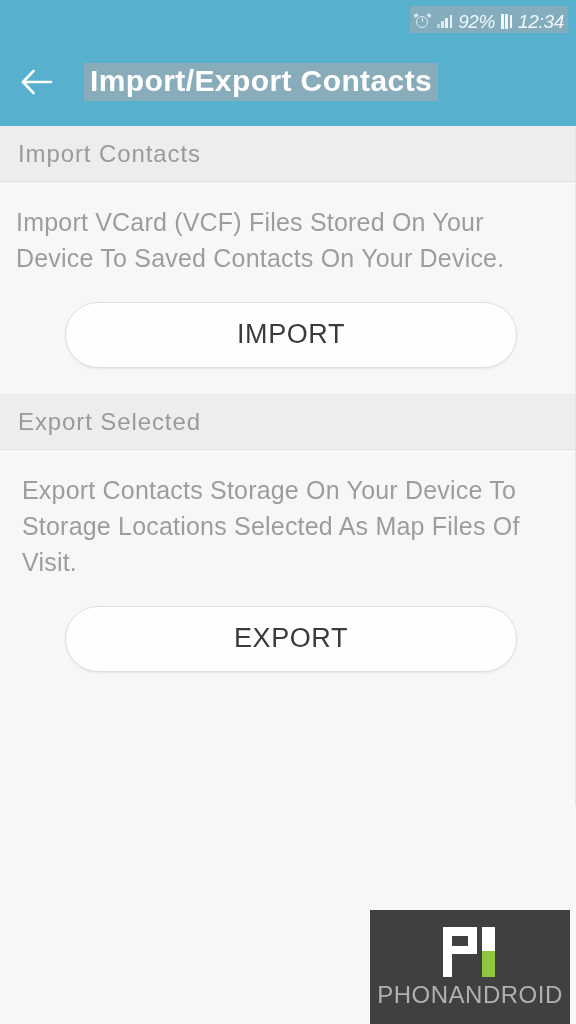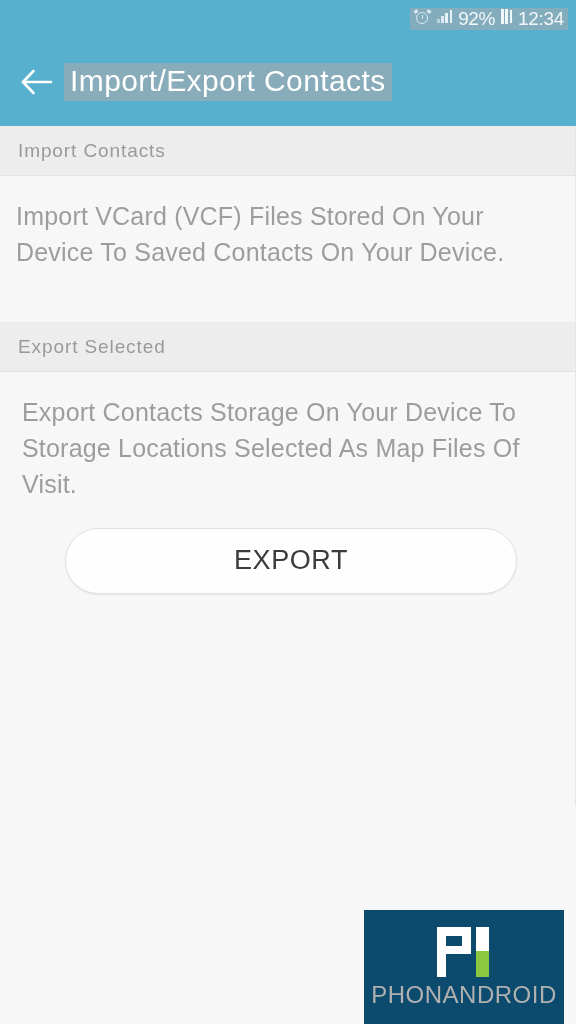--- a/index.html
+++ b/index.html
@@ -28,24 +28,25 @@
     height: 38px;
     background: #56b0ce;
     display: flex;
     align-items: center;
     justify-content: flex-end;
     padding-right: 8px;
     box-sizing: border-box;
   }
   .status-cluster {
     display: flex;
-    align-items: flex-start;
+    align-items: center;
     gap: 6px;
     background: rgba(170,172,174,0.55);
-    padding: 1px 4px 2px 4px;
+    padding: 6px 4px 2px 4px;
+    font-style: italic;
   }
   .alarm-icon {
     width: 17px;
     height: 17px;
     position: relative;
     display: inline-block;
     background: rgba(170,172,174,0.0);
   }
   .alarm-icon .dial {
     position: absolute;
@@ -130,39 +131,39 @@
     display: flex;
     align-items: center;
     justify-content: center;
     flex: 0 0 auto;
     cursor: pointer;
   }
   .back-btn svg { display: block; }
   .appbar-title {
     color: #ffffff;
     font-size: 30px;
-    font-weight: 400;
+    font-weight: 700;
     letter-spacing: 0.4px;
-    margin-left: 4px;
+    margin-left: 24px;
     background: rgba(168,170,172,0.62);
     padding: 1px 6px 3px 6px;
     white-space: nowrap;
     line-height: 1.15;
   }
 
   
   .section-header {
     background: #ededed;
     border-bottom: 1px solid #e2e2e2;
     padding: 14px 18px 12px 18px;
     box-sizing: border-box;
   }
   .section-header-label {
     color: #9a9a9a;
-    font-size: 19px;
+    font-size: 24px;
     letter-spacing: 0.9px;
     line-height: 1.2;
   }
   .section-body {
     background: #f7f7f7;
     padding: 22px 10px 26px 16px;
     box-sizing: border-box;
   }
   .section-desc {
     color: #9d9d9d;
@@ -202,25 +203,25 @@
     right: 0;
     top: 126px;
     width: 1px;
     height: 680px;
     background: #e6e6e6;
   }
 
   
   .watermark {
     position: absolute;
-    right: 12px;
+    right: 6px;
     bottom: 0;
     width: 200px;
     height: 114px;
-    background: #0c4a6e;
+    background: #404040;
     display: flex;
     flex-direction: column;
     align-items: center;
     justify-content: center;
     gap: 6px;
   }
   .wm-mark {
     position: relative;
     width: 62px;
     height: 50px;
@@ -309,20 +310,21 @@
     <div class="appbar-title">Import/Export Contacts</div>
   </div>
 
   <div class="scroll-edge"></div>
 
   <div class="section-header">
     <div class="section-header-label">Import Contacts</div>
   </div>
   <div class="section-body">
     <p class="section-desc">Import VCard (VCF) Files Stored On Your Device To Saved Contacts On Your Device.</p>
+    <div class="action-btn">IMPORT</div>
   </div>
 
   <div class="section-header">
     <div class="section-header-label">Export Selected</div>
   </div>
   <div class="section-body">
     <p class="section-desc indent">Export Contacts Storage On Your Device To Storage Locations Selected As Map Files Of Visit.</p>
     <div class="action-btn">EXPORT</div>
   </div>
 

